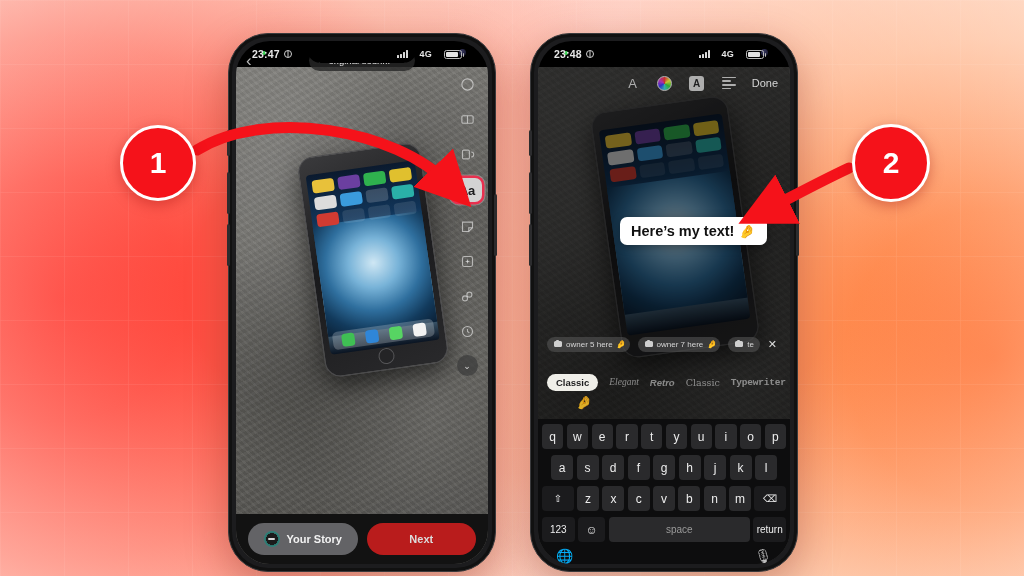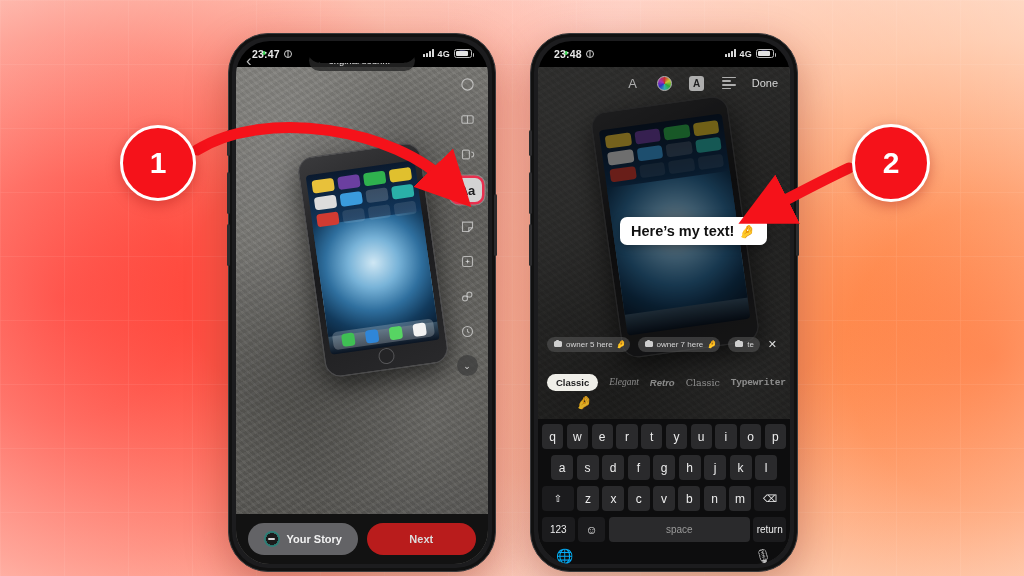--- a/index.html
+++ b/index.html
@@ -53,27 +53,27 @@
     position:absolute; left:50%; top:0; transform:translateX(-50%);
     width:110px; height:22px; background:#000;
     border-bottom-left-radius:14px; border-bottom-right-radius:14px; z-index:6;
   }
   .cam-dot { position:absolute; right:22px; top:8px; width:7px; height:7px; border-radius:50%;
              background:radial-gradient(circle at 35% 35%, #3b3b63, #101022); }
   .green-dot { position:absolute; left:26px; top:10px; width:4px; height:4px; border-radius:50%; background:#3ad353; }
 
   
   .statusbar {
-    position:absolute; left:0; right:0; top:0; height:26px; z-index:7;
+    position:absolute; left:0; right:10px; top:0; height:26px; z-index:7;
     display:flex; align-items:center; justify-content:space-between;
     padding:0 16px; color:#e6e6e6; font-size:10.5px; font-weight:700;
     letter-spacing:.2px;
   }
   .sb-left { display:flex; align-items:center; gap:4px; }
-  .sb-right { display:flex; gap:4px; font-size:9px; font-weight:600; }
+  .sb-right { display:flex; align-items:center; gap:12px; font-size:9px; font-weight:600; }
   .loc-ico { width:8px; height:8px; border-radius:50%; border:1.2px solid #cfcfcf; position:relative; }
   .loc-ico:before{content:"";position:absolute;left:50%;top:0;bottom:0;width:1px;background:#cfcfcf;transform:translateX(-50%);}
   .bars { display:flex; align-items:flex-end; gap:1px; height:8px; }
   .bars i { display:block; width:2px; background:#d8d8d8; border-radius:.5px; }
   .bars i:nth-child(1){height:3px}.bars i:nth-child(2){height:4.5px}.bars i:nth-child(3){height:6px}.bars i:nth-child(4){height:8px}
   .batt { width:18px; height:9px; border:1px solid #bbb; border-radius:2.5px; position:relative; padding:1px; }
   .batt:after{content:"";position:absolute;right:-3px;top:2.5px;width:1.5px;height:4px;background:#bbb;border-radius:0 1px 1px 0;}
   .batt i{display:block;height:100%;width:88%;background:#e3e3e3;border-radius:1px;}
 
   

